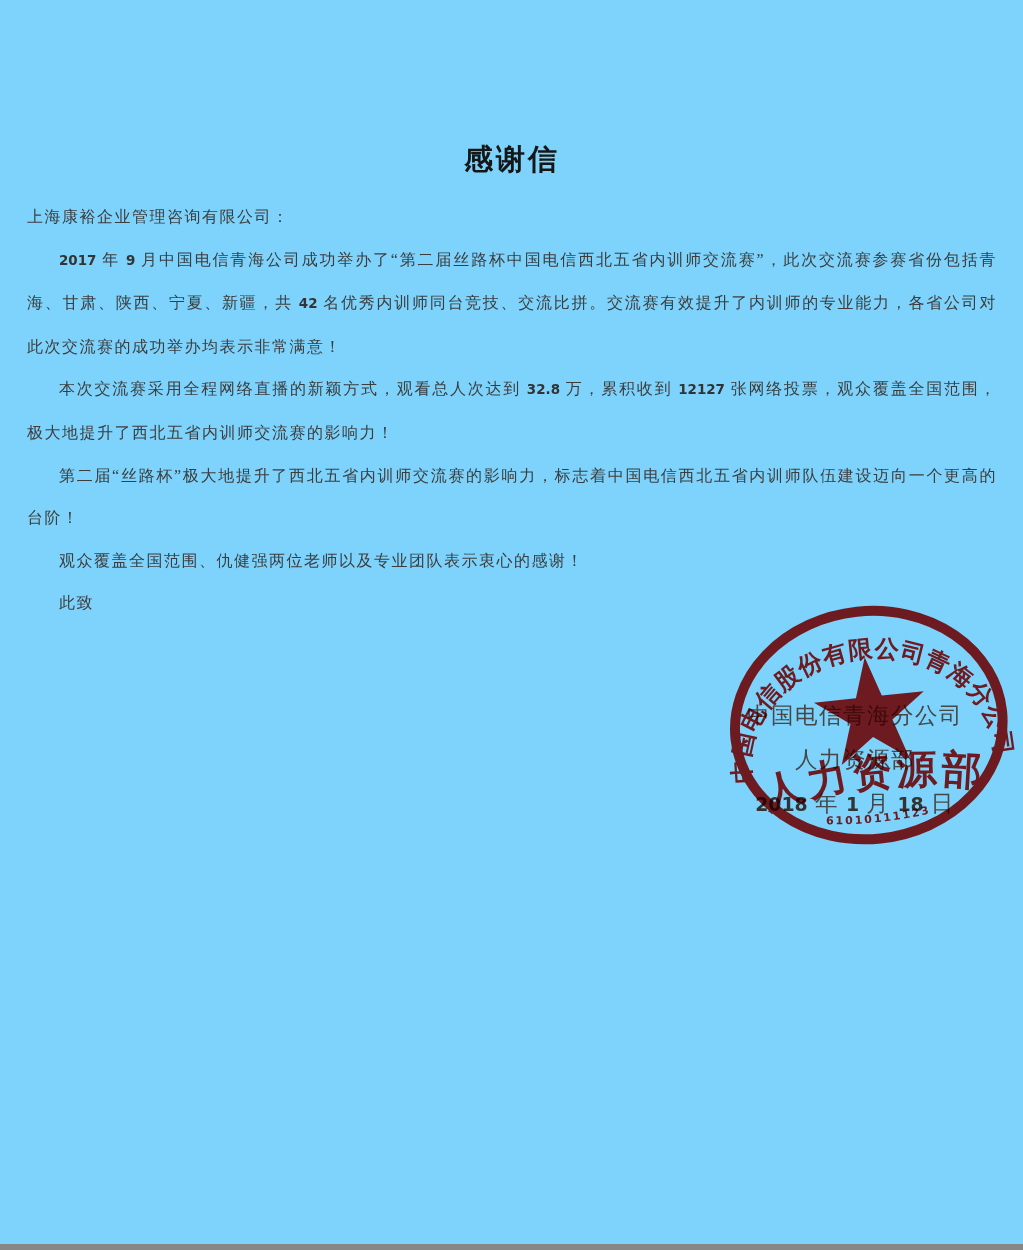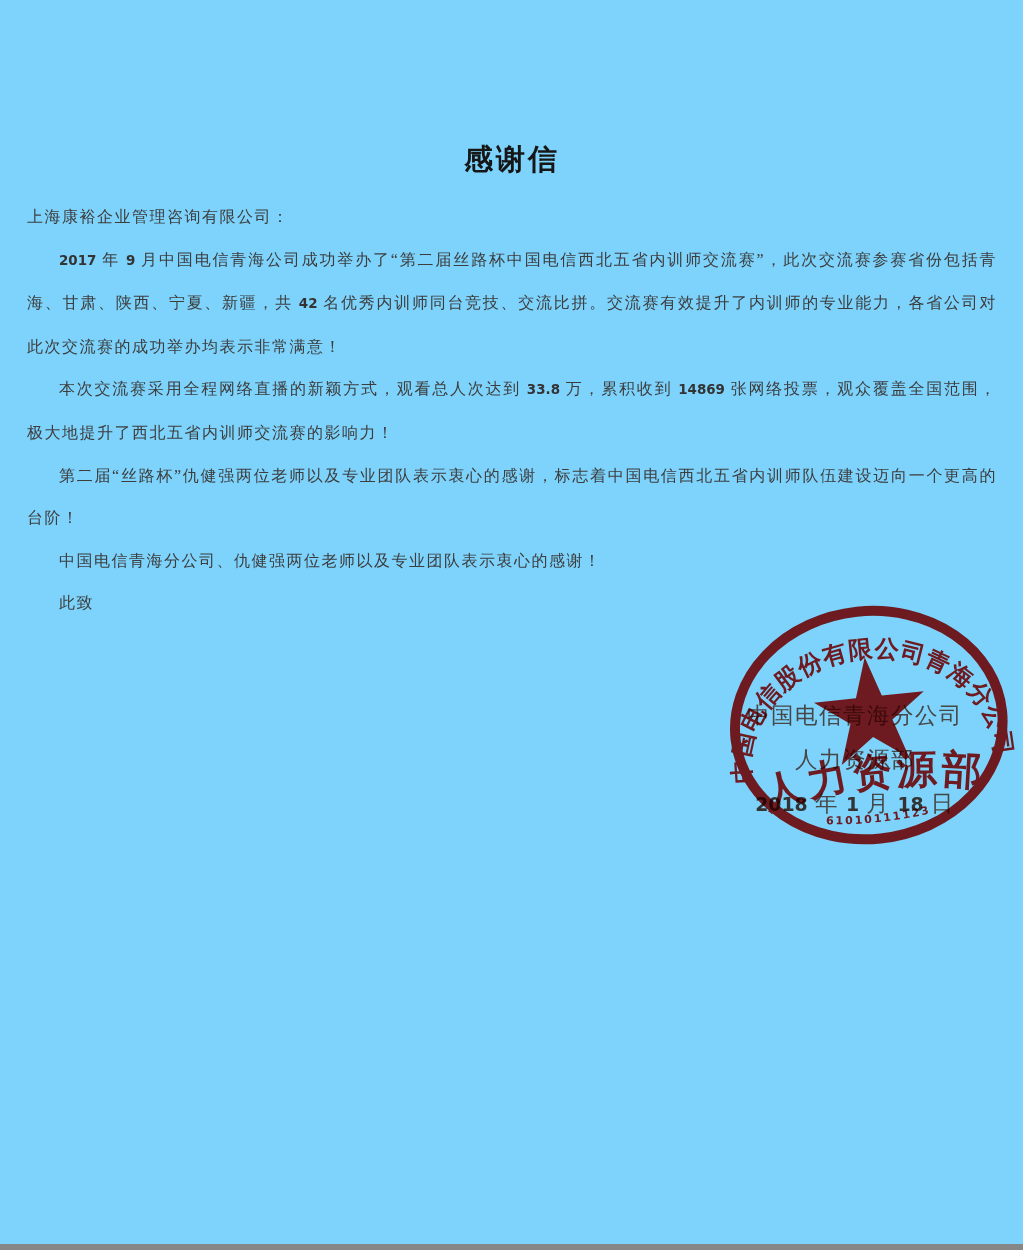--- a/index.html
+++ b/index.html
@@ -75,23 +75,23 @@
 </style>
 </head>
 <body>
 
 <div class="page">
   <div class="content">
     <h1 class="letter-title">感谢信</h1>
     <div class="body-text">
       <p class="salutation">上海康裕企业管理咨询有限公司：</p>
       <p class="para"><b class="num">2017</b> 年 <b class="num">9</b> 月中国电信青海公司成功举办了“第二届丝路杯中国电信西北五省内训师交流赛”，此次交流赛参赛省份包括青海、甘肃、陕西、宁夏、新疆，共 <b class="num">42</b> 名优秀内训师同台竞技、交流比拼。交流赛有效提升了内训师的专业能力，各省公司对此次交流赛的成功举办均表示非常满意！</p>
-      <p class="para">本次交流赛采用全程网络直播的新颖方式，观看总人次达到 <b class="num">33.8</b> 万，累积收到 <b class="num">14869</b> 张网络投票，观众覆盖全国范围，极大地提升了西北五省内训师交流赛的影响力！</p>
-      <p class="para">第二届“丝路杯”仇健强两位老师以及专业团队表示衷心的感谢，标志着中国电信西北五省内训师队伍建设迈向一个更高的台阶！</p>
-      <p class="para">中国电信青海分公司、仇健强两位老师以及专业团队表示衷心的感谢！</p>
+      <p class="para">本次交流赛采用全程网络直播的新颖方式，观看总人次达到 <b class="num">32.8</b> 万，累积收到 <b class="num">12127</b> 张网络投票，观众覆盖全国范围，极大地提升了西北五省内训师交流赛的影响力！</p>
+      <p class="para">第二届“丝路杯”极大地提升了西北五省内训师交流赛的影响力，标志着中国电信西北五省内训师队伍建设迈向一个更高的台阶！</p>
+      <p class="para">观众覆盖全国范围、仇健强两位老师以及专业团队表示衷心的感谢！</p>
       <p class="closing-cizhi">此致</p>
     </div>
   </div>
 
   <div class="signature-block">
     <div>中国电信青海分公司</div>
     <div>人力资源部</div>
     <div><b class="num">2018</b> 年 <b class="num">1</b> 月 <b class="num">18</b> 日</div>
   </div>
 

